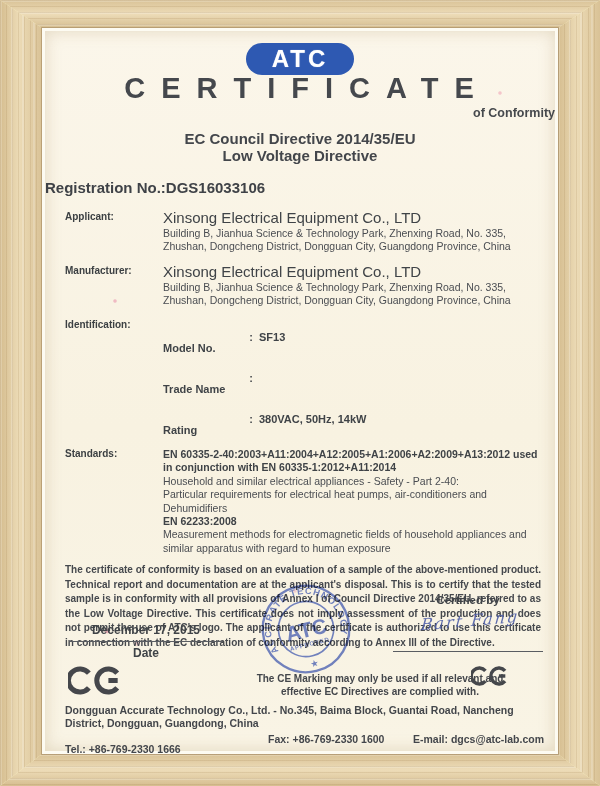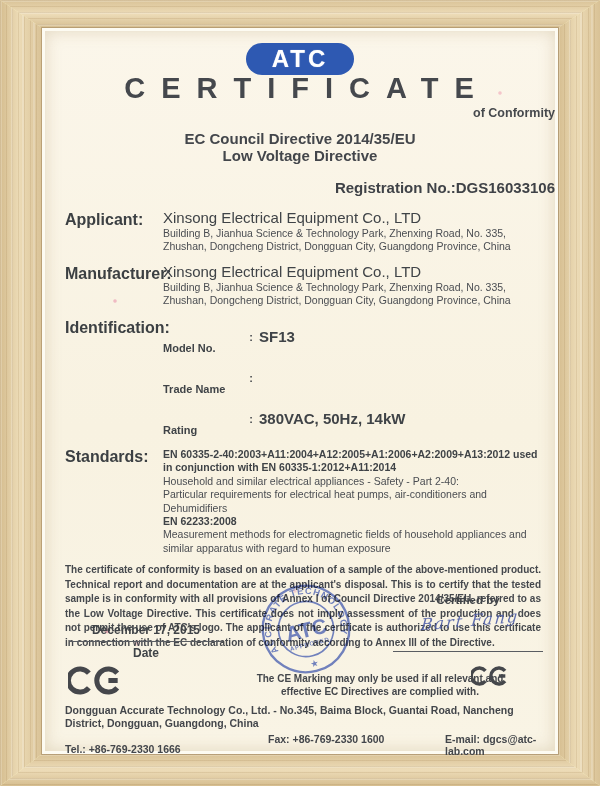--- a/index.html
+++ b/index.html
@@ -49,35 +49,35 @@
     color:#fff;font-weight:bold;font-size:24px;letter-spacing:3px;
     text-shadow:0 0 1px rgba(255,255,255,.6);
   }
   .cert-title{
     margin-top:-2px;text-align:center;font-weight:bold;font-size:29px;line-height:30px;
     letter-spacing:16px;text-indent:14px;color:#45484d;
   }
   .cert-sub{margin-top:3px;text-align:right;font-weight:bold;font-size:12.5px;line-height:15px;}
   .dir1{margin-top:9px;text-align:center;font-weight:bold;font-size:15px;line-height:17px;color:#43464b;}
   .dir2{text-align:center;font-weight:bold;font-size:15px;line-height:17px;color:#43464b;}
-  .reg{margin-top:14px;text-align:right;font-weight:bold;font-size:15px;line-height:19px;color:#3f4247;}
+  .reg{margin-top:14px;text-align:left;font-weight:bold;font-size:15px;line-height:19px;color:#3f4247;}
 
   
   .rows{margin-top:14px;}
   .row{display:grid;grid-template-columns:98px 1fr;padding-left:20px;padding-right:12px;}
   .row + .row{margin-top:12px;}
-  .lbl{font-weight:bold;font-size:16px;color:#3c4043;}
+  .lbl{font-weight:bold;font-size:10px;color:#3c4043;}
   .val-name{font-weight:normal;font-size:15px;line-height:14px;color:#3f4347;}
   .val-addr{margin-top:2px;font-size:10.5px;line-height:13px;color:#4a4d52;}
   .val-plain{font-weight:bold;font-size:11px;line-height:14px;color:#3f4347;}
   .ident-rows{display:flex;flex-direction:column;gap:6px;}
   .ident-row{display:grid;grid-template-columns:80px 16px 1fr;align-items:center;}
   .ident-name{font-weight:bold;font-size:11px;color:#3f4347;margin-top:23px;}
   .ident-sep{font-weight:bold;font-size:11px;text-align:center;}
-  .ident-val{font-weight:bold;font-size:15px;color:#3f4347;}
+  .ident-val{font-weight:bold;font-size:11px;color:#3f4347;}
   .brand{color:#1e3a96;font-weight:bold;font-size:14px;letter-spacing:.5px;}
   .brand-cn{font-size:12px;letter-spacing:0;}
   .brand-reg{font-size:8px;vertical-align:top;position:relative;top:-3px;}
   .std-lines{font-size:10.5px;line-height:13.4px;}
   .std-b{font-weight:bold;color:#3f4347;}
   .std-n{color:#4a4d52;}
 
   
   .declaration{
     margin:8px 14px 0 20px;font-size:10px;font-weight:bold;line-height:14.5px;
@@ -97,21 +97,21 @@
   .date-block{position:absolute;left:24px;top:40px;width:154px;text-align:center;}
   .date-value{font-weight:bold;font-size:12px;color:#3f4347;}
   .date-line{margin-top:4px;border-top:1.5px solid #5a5d62;}
   .date-label{margin-top:4px;font-weight:bold;font-size:12px;color:#3f4347;}
   .ce-left{position:absolute;left:23px;top:80px;width:55px;height:35px;}
   .ce-right{position:absolute;left:426px;top:81px;width:38px;height:24px;}
   .ce-note{position:absolute;left:200px;top:90px;width:270px;text-align:center;font-weight:bold;font-size:10px;line-height:12.5px;color:#43464b;}
   .company-line{position:absolute;left:20px;top:121px;width:482px;font-weight:bold;font-size:10.5px;line-height:13px;color:#43464b;}
   .contact-tel{position:absolute;left:20px;top:160px;font-weight:bold;font-size:10.5px;color:#43464b;}
   .contact-fax{position:absolute;left:223px;top:150px;font-weight:bold;font-size:10.5px;color:#43464b;}
-  .contact-email{position:absolute;left:400px;top:150px;font-weight:bold;font-size:10.5px;color:#43464b;}
+  .contact-email{position:absolute;left:368px;top:150px;font-weight:bold;font-size:10.5px;color:#43464b;}
   .stamp text{fill:#5b72cc;}
 </style>
 </head>
 <body>
 
 <div id="certificate-root">
   <div class="frame-piece f-flat f-top"></div>
   <div class="frame-piece f-flat f-bottom"></div>
   <div class="frame-piece f-side f-left"></div>
   <div class="frame-piece f-side f-right"></div>

